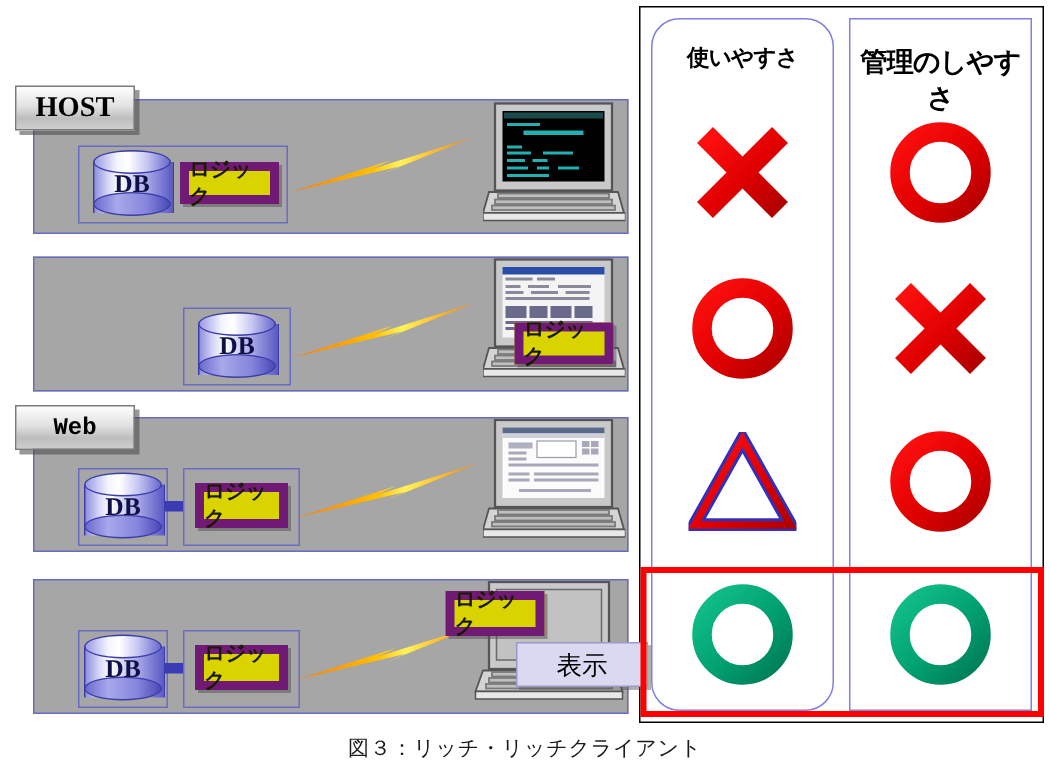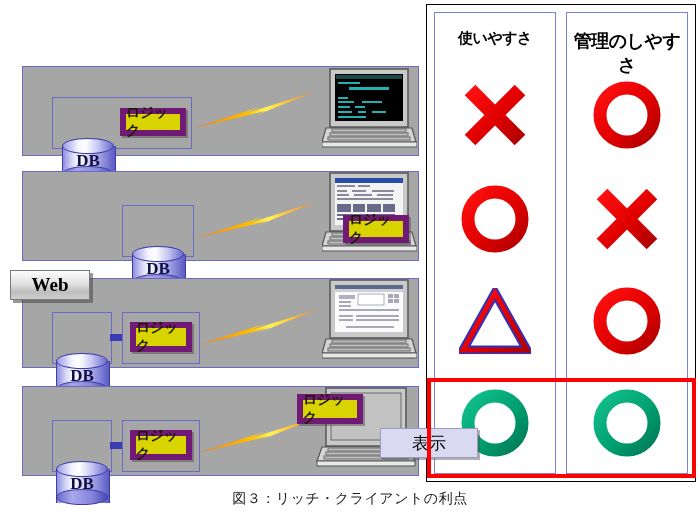--- a/index.html
+++ b/index.html
@@ -46,39 +46,39 @@
     justify-content: center;
     border: 1px solid #7a7a7a;
     box-shadow: 3px 3px 0 rgba(70,70,70,0.55);
     background: linear-gradient(to bottom, #fdfdfd 0%, #e2e2e2 45%, #bdbdbd 75%, #cfcfcf 100%);
     font-weight: bold;
     color: #000;
     z-index: 6;
   }
   .row-title.t1 { top: 57px;  width: 80px;  font-family: "Liberation Serif","DejaVu Serif",serif; font-size: 19px; }
   .row-title.t2 { top: 163px; width: 80px;  font-family: "Liberation Serif","DejaVu Serif",serif; font-size: 19px; }
-  .row-title.t3 { top: 270px; width: 80px;  font-family: Liberation Serif, serif; font-size: 19px; }
+  .row-title.t3 { top: 270px; width: 80px;  font-family: Liberation Mono, monospace; font-size: 16px; }
   .row-title.t4 {
     top: 378px; width: 136px; font-size: 14px; font-weight: bold;
     background: linear-gradient(to bottom, #f3dcf0 0%, #e7c3e4 40%, #c99ec8 80%, #d7b0d5 100%);
     border: 1px solid #8d6f8d;
   }
 
   
   .inner-box {
     position: absolute;
     box-sizing: border-box;
     border: 1px solid #6b6bc4;
     background: #a6a6a6;
   }
 
   
   .db {
     position: absolute;
-    width: 44px; height: 46px; margin-top: 38px;
+    width: 44px; height: 46px;
   }
   .db .db-body {
     position: absolute;
     left: 0; top: 8px;
     width: 52px; height: 34px;
     background: linear-gradient(to right, #8f8fe0 0%, #d9d9f7 18%, #ffffff 32%, #b9b9ef 60%, #5a5ac4 100%);
     border-left: 1px solid #3d3da8;
     border-right: 1px solid #3d3da8;
   }
   .db .db-top {
@@ -166,21 +166,21 @@
   }
   .col {
     position: absolute;
     top: 7px;
     width: 122px;
     height: 462px;
     box-sizing: border-box;
     border: 1px solid #8080e0;
     background: #ffffff;
   }
-  .col.c1 { left: 7px; }
+  .col.c1 { left: 7px; border-radius: 19px; }
   .col.c2 { left: 139px; }
 
   .col-head {
     position: absolute;
     top: 16px; left: 0;
     width: 100%;
     text-align: center;
     font-size: 15px;
     font-weight: bold;
     color: #000;
@@ -223,20 +223,23 @@
     color: #1a1a1a;
     letter-spacing: 0.5px;
   }
 </style>
 </head>
 <body>
 
 <div id="diagram-area">
 
   <div class="arch-row r1"></div>
+  <div class="row-title t1">
+    <span>HOST</span>
+  </div>
   <div class="inner-box" style="left:52px; top:97px; width:140px; height:52px;"></div>
   <div class="db" style="left:62px; top:100px;">
     <div class="db-body"></div>
     <div class="db-top"></div>
     <div class="db-bottom"></div>
     <div class="db-label">DB</div>
   </div>
   <div class="logic" style="left:120px; top:108px; width:66px; height:28px;">
     <span>ロジック</span>
   </div>
@@ -395,21 +398,21 @@
     <g stroke="#7a7a7a" stroke-width="1.2" fill="#bfbfbf">
       <rect x="16" y="61" width="76" height="3"></rect>
       <rect x="14" y="65" width="80" height="3"></rect>
       <rect x="12" y="69" width="84" height="3"></rect>
     </g>
     <rect x="5" y="74" width="98" height="5" fill="#e8e8e8" stroke="#555" stroke-width="1"></rect>
   </svg>
   <div class="logic" style="left:297px; top:394px; width:66px; height:30px; z-index:9;">
     <span>ロジック</span>
   </div>
-  <div class="display-box" style="left:344px; top:428px; width:98px; height:30px;margin-left:36px;">
+  <div class="display-box" style="left:344px; top:428px; width:88px; height:30px;">
     <span>表示</span>
   </div>
 
 </div>
 
 <div id="eval-table">
 
   <div class="col c1">
     <div class="col-head">使いやすさ</div>
 
@@ -482,13 +485,13 @@
       <svg width="72" height="72" viewBox="0 0 72 72">
         <circle cx="36" cy="36" r="27" fill="none" stroke="url(#gg)" stroke-width="13"></circle>
       </svg>
     </div>
   </div>
 
 </div>
 
 <div id="highlight-rect"></div>
 
-<div id="caption">図３：リッチ・クライアントの利点</div>
+<div id="caption">図３：リッチ・リッチクライアント</div>
 
 </body></html>

